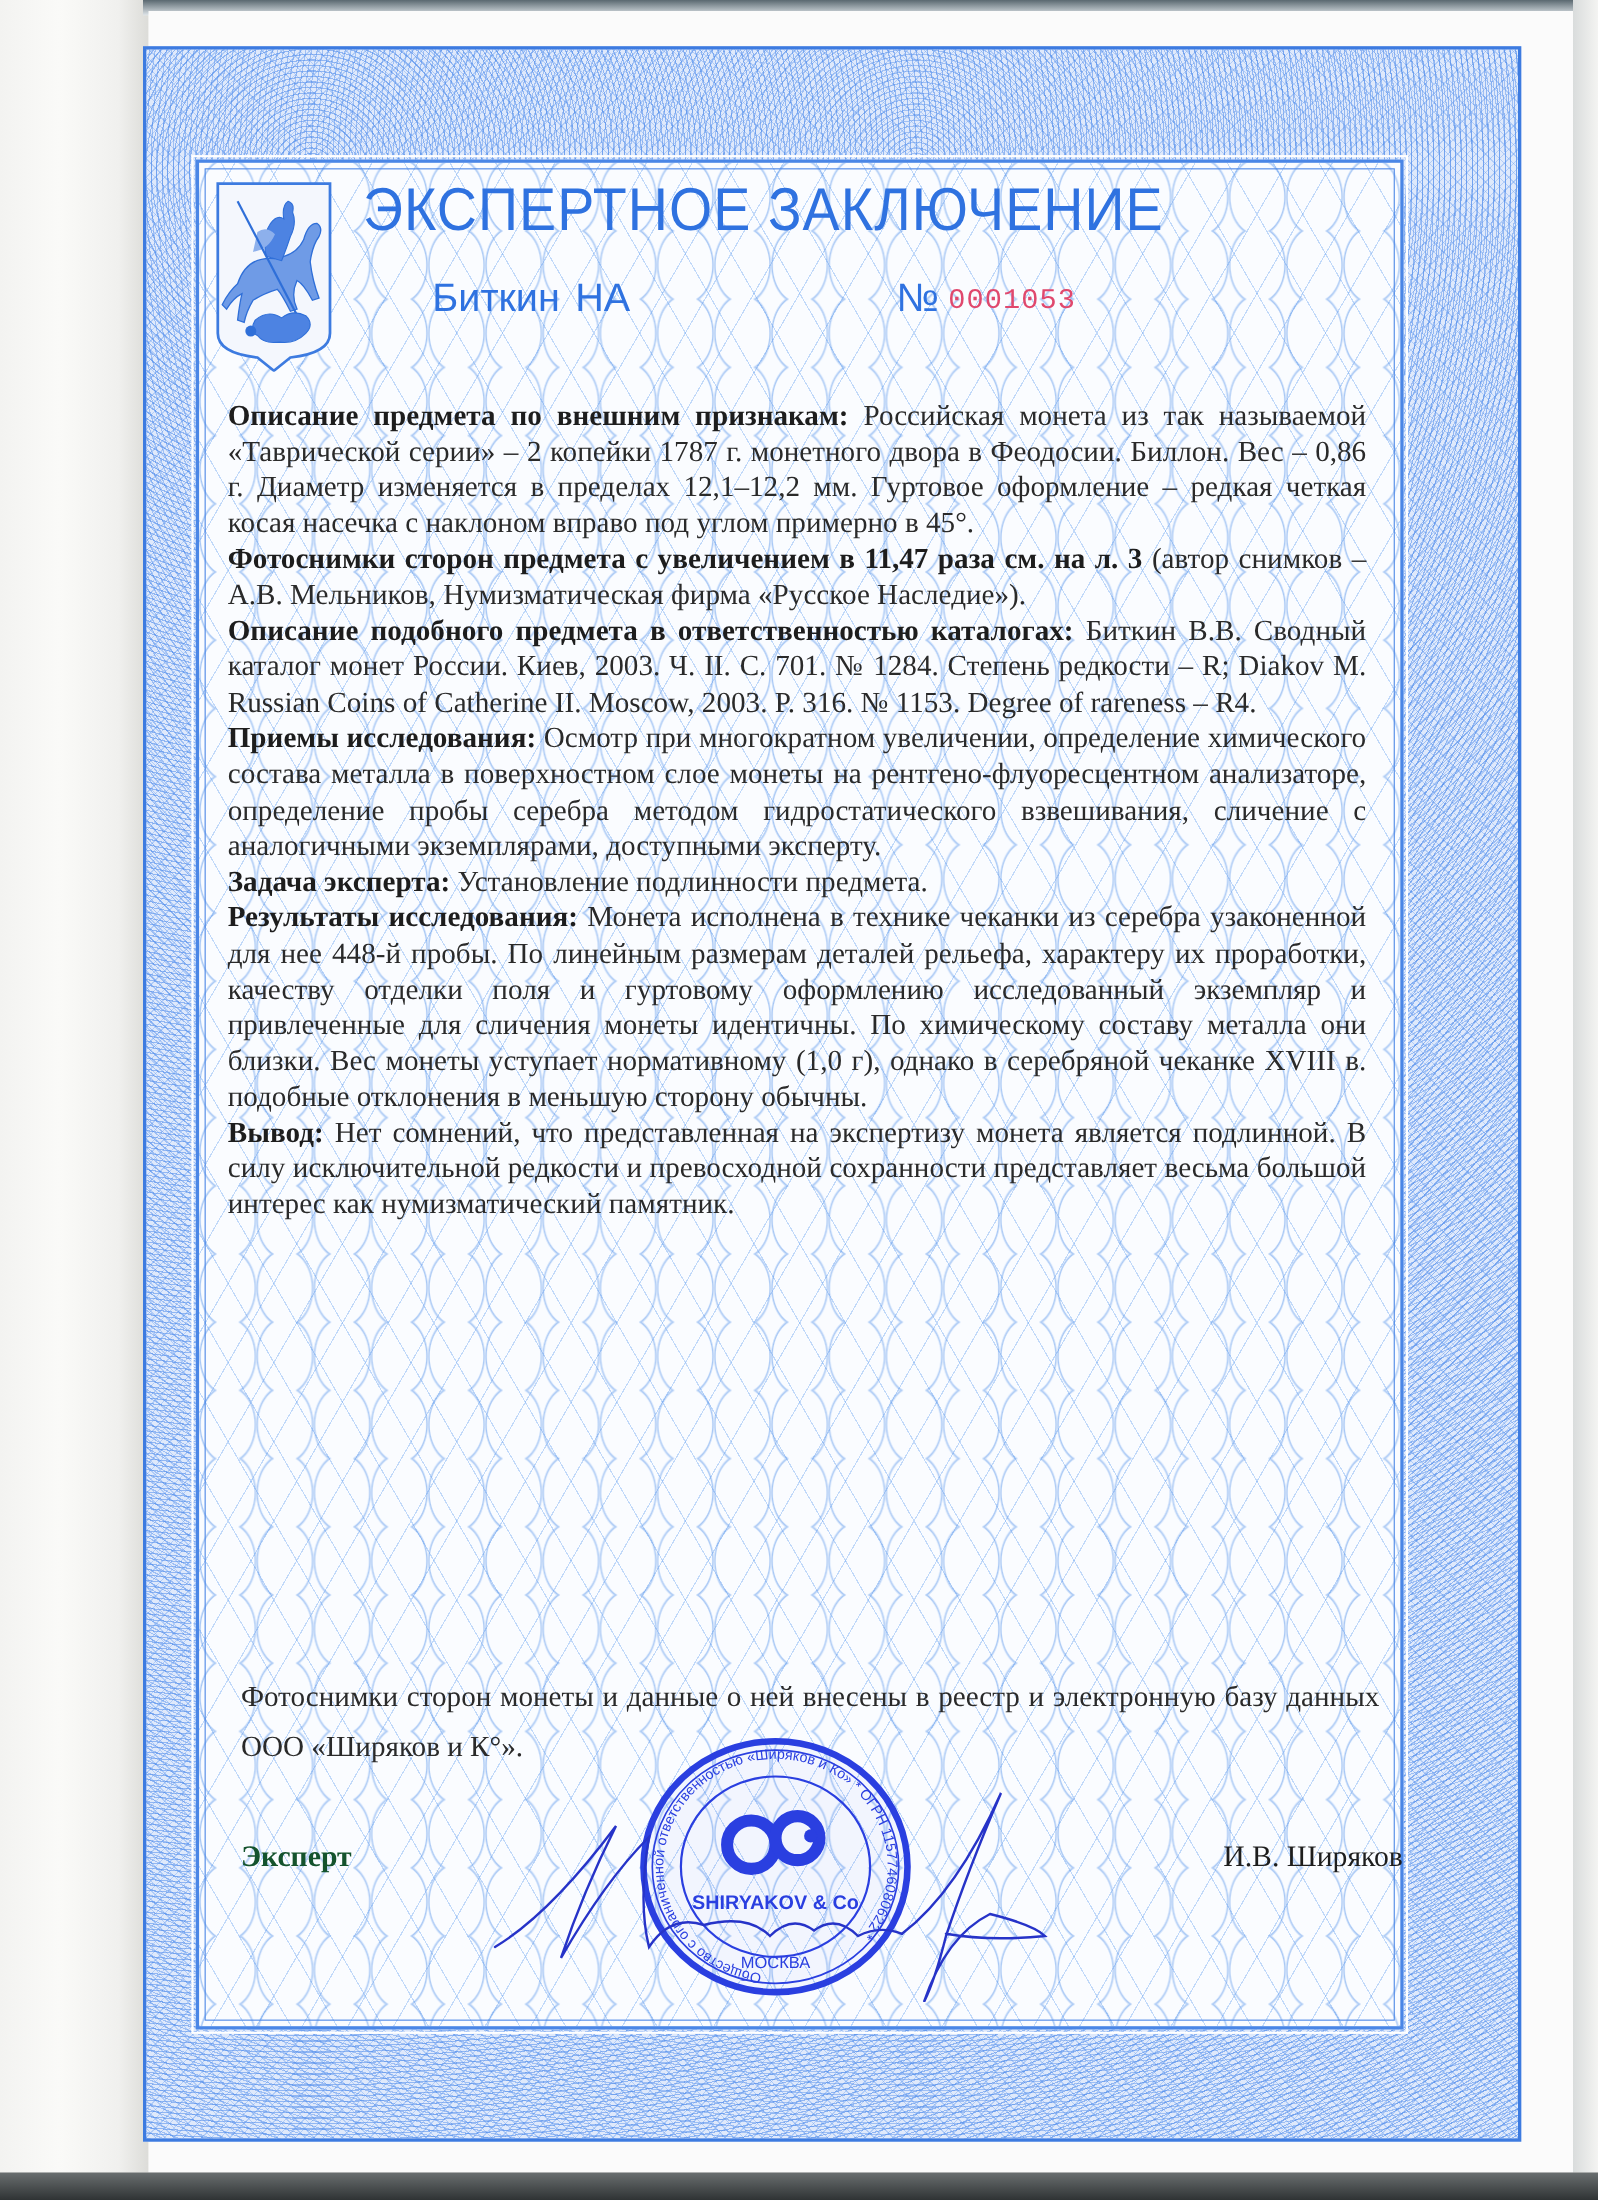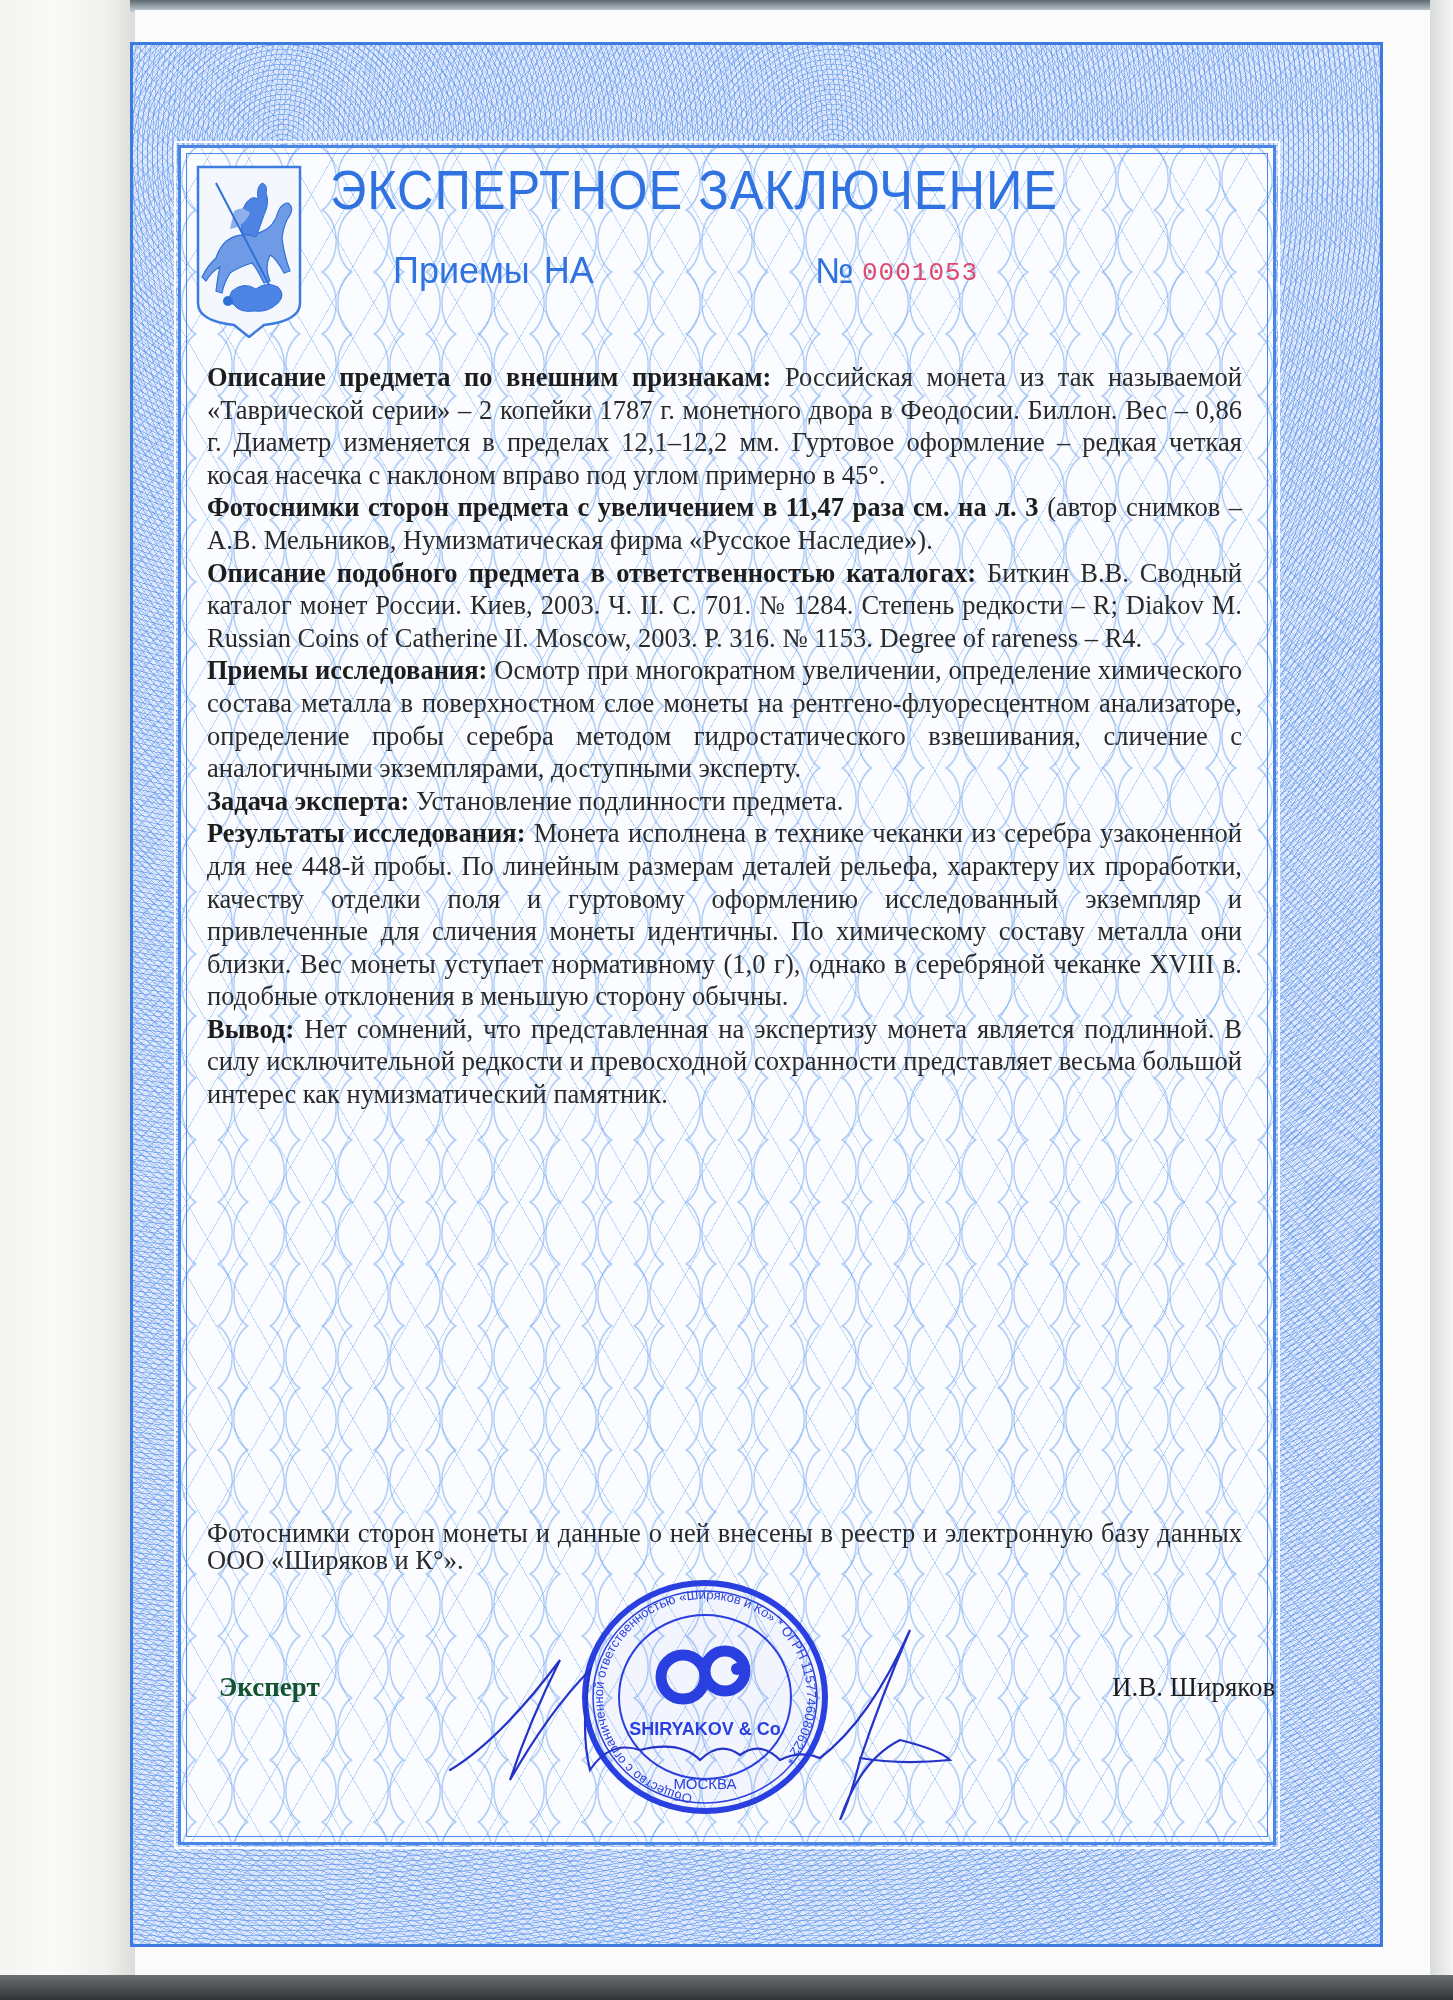--- a/index.html
+++ b/index.html
@@ -83,22 +83,22 @@
     font-size: 26px; color: #e0486d; letter-spacing: 1px;
   }
   .body {
     position: absolute; left: 207px; top: 361px; width: 1035px;
     font-size: 26.5px; line-height: 32.6px; color: #2a2a2a;
     text-align: justify;
   }
   .body p { margin: 0; }
   .body b { color: #1d1d1d; }
   .footer-note {
-    position: absolute; left: 207px; top: 1520px; width: 1035px;
-    font-size: 26.5px; line-height: 27px; color: #2a2a2a; text-align: justify;
+    position: absolute; left: 219px; top: 1520px; width: 1035px;
+    font-size: 26.5px; line-height: 45px; color: #2a2a2a; text-align: justify;
   }
   .expert-label {
     position: absolute; left: 219px; top: 1672px;
     font-size: 27px; font-weight: bold; color: #14532d;
   }
   .expert-name {
     position: absolute; left: 1112px; top: 1672px;
     font-size: 27px; font-weight: normal; color: #1d1d1d;
   }
   .stamp {
@@ -129,21 +129,21 @@
   <path d="M40 48 Q48 42 56 50 Q50 64 36 66 Z" fill="#8db0ec"></path>
 
   <line x1="22" y1="20" x2="82" y2="135" stroke="#2f6fd8" stroke-width="2"></line>
 
   <path d="M38 128 Q50 118 62 126 Q72 118 84 124 Q92 132 84 140 Q74 150 60 148 Q46 150 40 142 Q32 138 38 128 Z" fill="#4d83e2" stroke="#2f6fd8" stroke-width="1"></path>
   <circle cx="34" cy="138" r="5" fill="#2f6fd8"></circle>
 </svg>
 
 <h1 class="title">ЭКСПЕРТНОЕ  ЗАКЛЮЧЕНИЕ</h1>
 <div class="series">
-  <span>Приемы</span><span class="sp"></span><span>НА</span>
+  <span>Биткин</span><span class="sp"></span><span>НА</span>
 </div>
 <div class="number-label">№</div>
 <div class="number-value">0001053</div>
 
 <div class="body">
   <p><b>Описание предмета по внешним признакам:</b><span> Российская монета из так называемой «Таврической серии» – 2 копейки 1787 г. монетного двора в Феодосии. Биллон. Вес – 0,86 г. Диаметр изменяется в пределах 12,1–12,2 мм. Гуртовое оформление – редкая четкая косая насечка с наклоном вправо под углом примерно в 45°.</span></p>
   <p><b>Фотоснимки сторон предмета с увеличением в 11,47 раза см. на л. 3</b><span> (автор снимков – А.В. Мельников, Нумизматическая фирма «Русское Наследие»).</span></p>
   <p><b>Описание подобного предмета в ответственностью каталогах:</b><span> Биткин В.В. Сводный каталог монет России. Киев, 2003. Ч. II. С. 701. № 1284. Степень редкости – R; Diakov M. Russian Coins of Catherine II. Moscow, 2003. P. 316. № 1153. Degree of rareness – R4.</span></p>
   <p><b>Приемы исследования:</b><span> Осмотр при многократном увеличении, определение химического состава металла в поверхностном слое монеты на рентгено-флуоресцентном анализаторе, определение пробы серебра методом гидростатического взвешивания, сличение с аналогичными экземплярами, доступными эксперту.</span></p>
   <p><b>Задача эксперта:</b><span> Установление подлинности предмета.</span></p>

